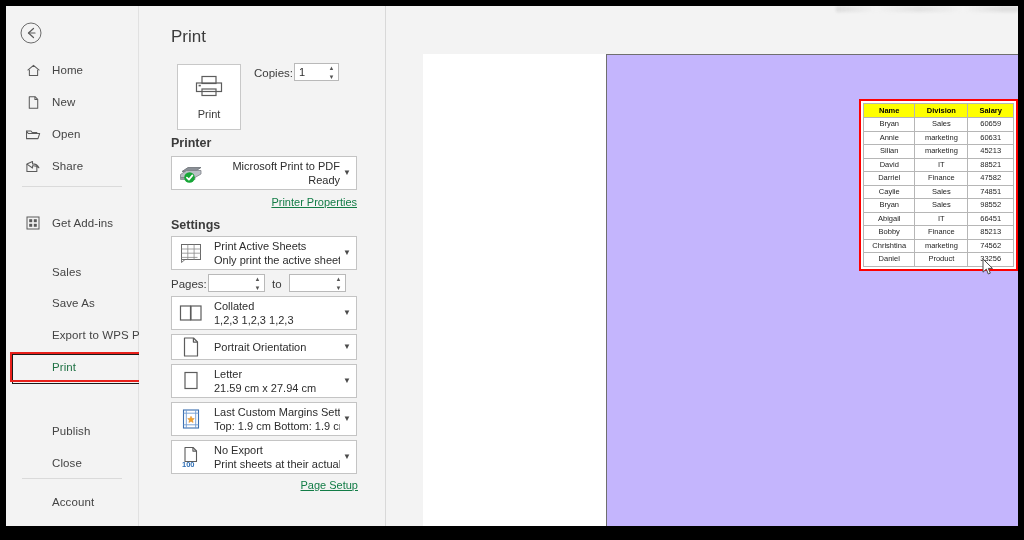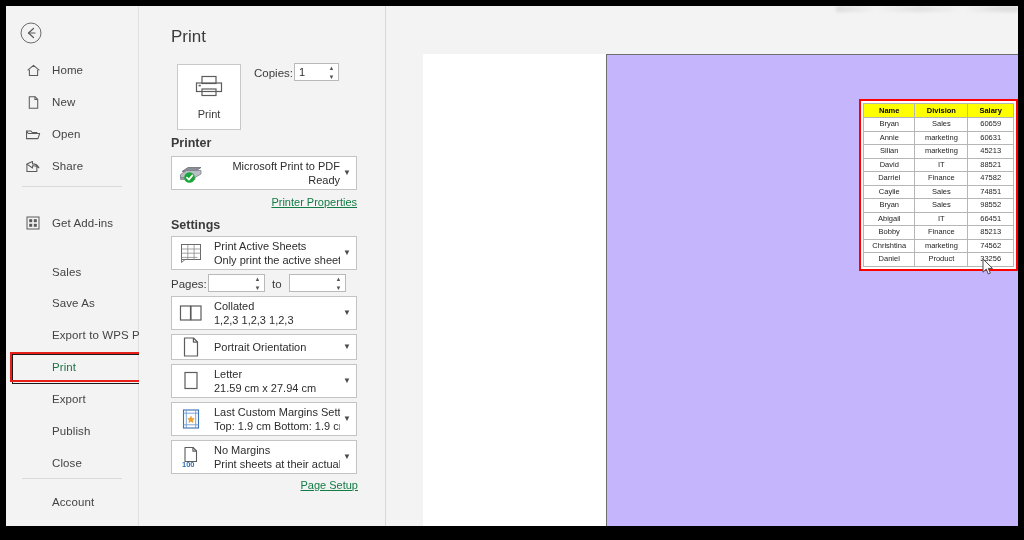--- a/index.html
+++ b/index.html
@@ -500,23 +500,20 @@
     </div>
 
     <div class="nav-item no-icon" style="top:316px">
       <span class="nav-label">Export to WPS PDF</span>
     </div>
 
     <div class="nav-item no-icon selected" style="top:348px">
       <span class="nav-label">Print</span>
     </div>
 
-    <div class="nav-item no-icon" style="top:380px">
-      <span class="nav-label">Export</span>
-    </div>
 
     <div class="nav-item no-icon" style="top:412px">
       <span class="nav-label">Publish</span>
     </div>
 
     <div class="nav-item no-icon" style="top:444px">
       <span class="nav-label">Close</span>
     </div>
 
     <div class="nav-sep" style="top:472px"></div>
@@ -671,21 +668,21 @@
 
     <div class="combo" id="combo-scaling">
       <span class="combo-icon">
         <svg width="24" height="24" viewBox="0 0 24 24">
           <path d="M6 2.5 H14 L17.5 6 V16.5 H6 Z" fill="#ffffff" stroke="#5c5c5c" stroke-width="1.1" stroke-linejoin="round"></path>
           <path d="M13.9 2.6 V6.1 H17.4" fill="none" stroke="#5c5c5c" stroke-width="1.1" stroke-linejoin="round"></path>
           <text x="3" y="22" font-family="Liberation Sans, sans-serif" font-size="7.5" fill="#2f6fb5" font-weight="bold">100</text>
         </svg>
       </span>
       <span class="combo-text">
-        <span class="combo-t1">No Margins</span>
+        <span class="combo-t1">No Export</span>
         <span class="combo-t2">Print sheets at their actual size</span>
       </span>
       <span class="combo-chevron">▼</span>
     </div>
 
     <div id="link-page-setup">Page Setup</div>
   </div>
 
   <div id="preview-area">
     <div id="preview-top-strip"></div>

